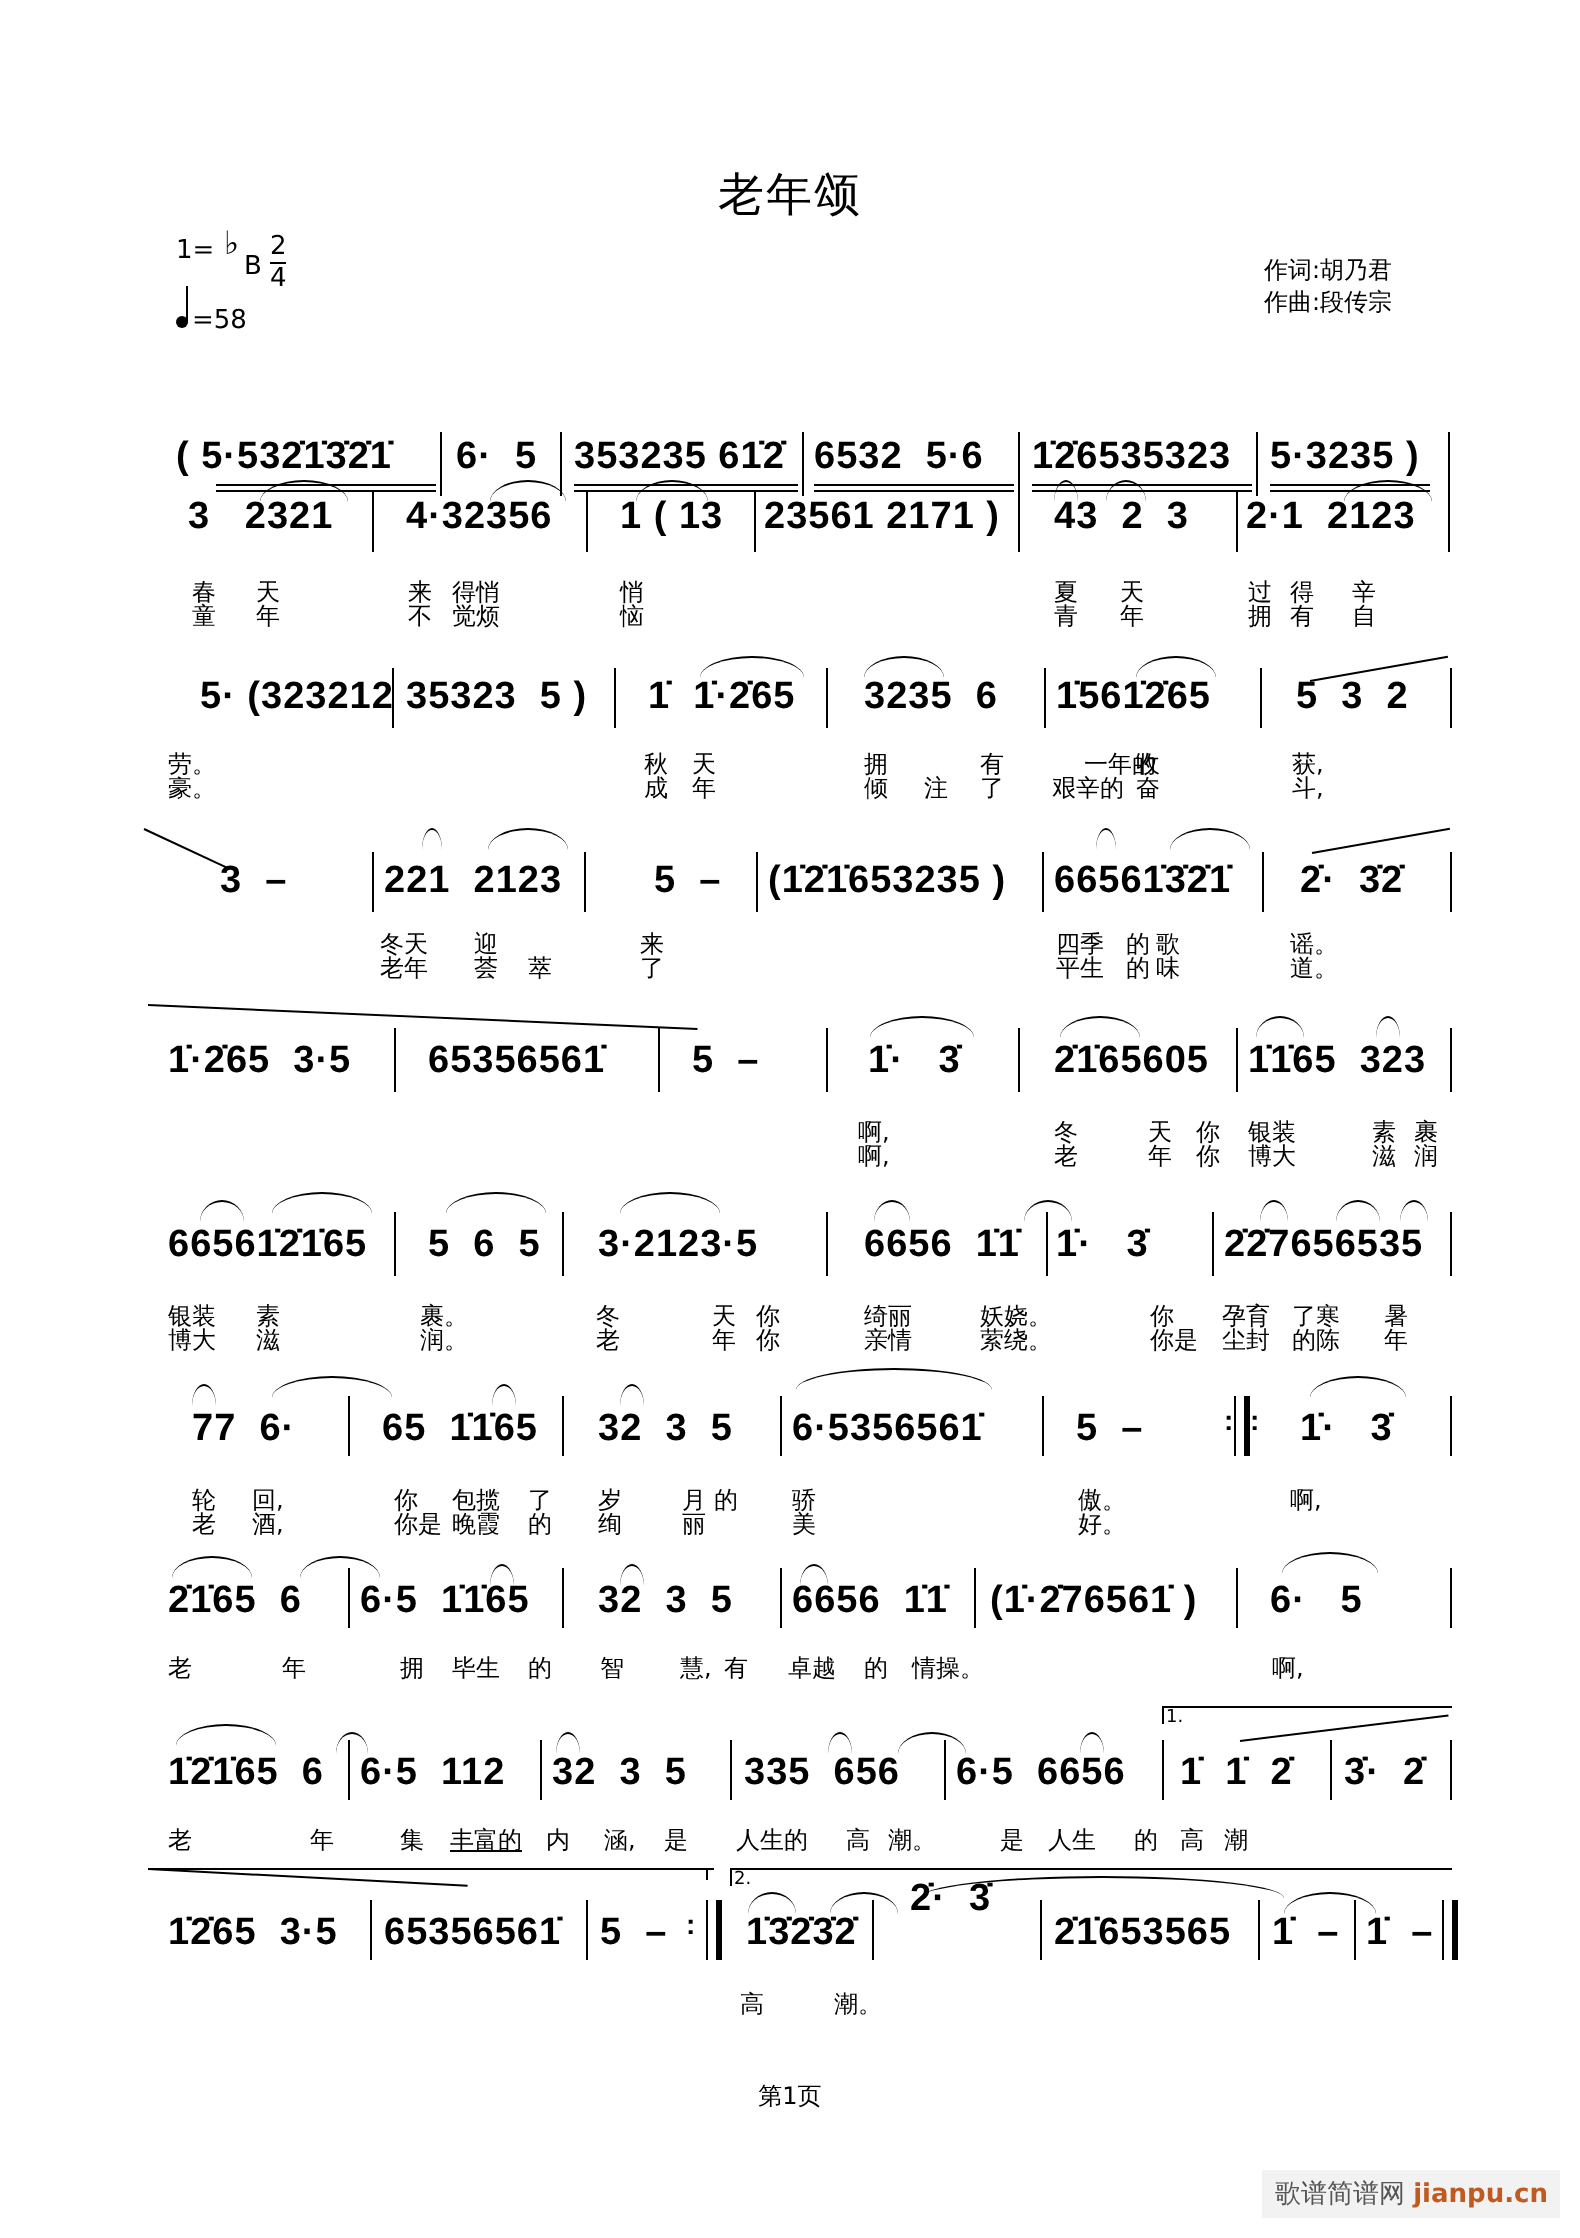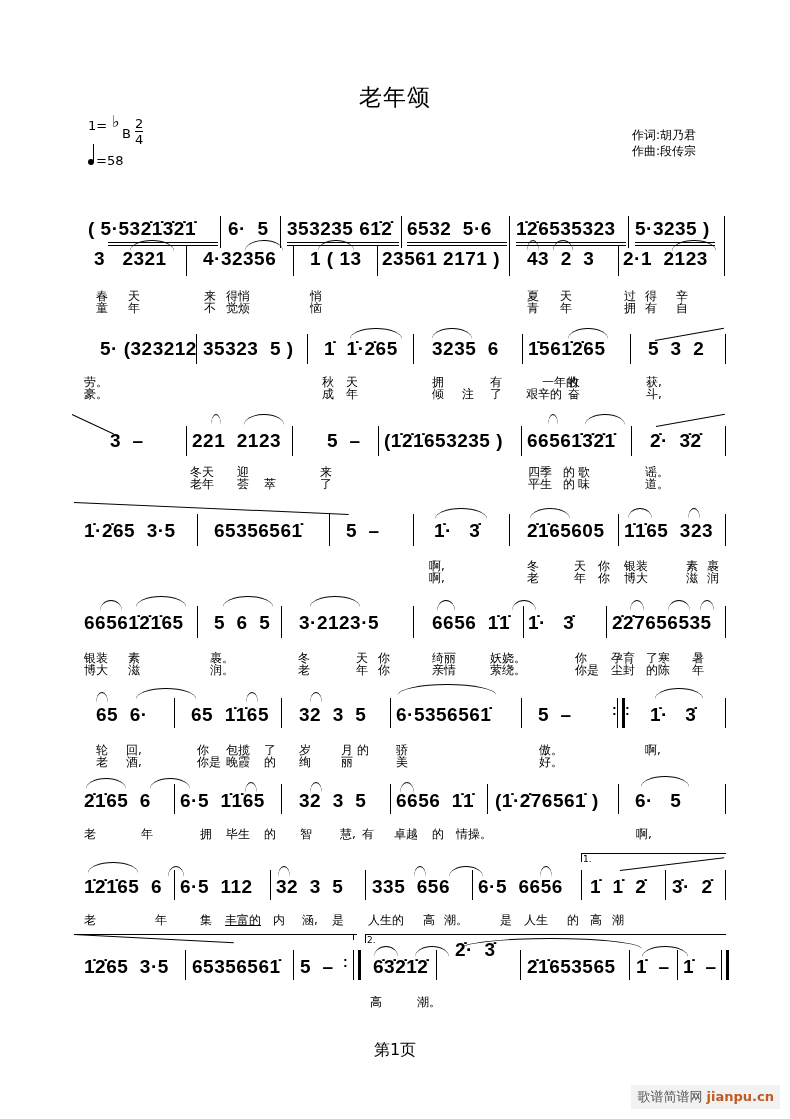--- a/index.html
+++ b/index.html
@@ -18,21 +18,21 @@
   .row { position:absolute; left:0; width:790px; }
   .notes { position:absolute; font-weight:bold; font-size:19px; font-family:"Liberation Sans", sans-serif; white-space:pre; letter-spacing:0.5px; }
   .bar { position:absolute; width:1px; background:#000; }
   .dbar { position:absolute; width:4px; border-left:1px solid #000; border-right:3px solid #000; }
   .ul1 { position:absolute; height:1px; background:#000; }
   .lyr { position:absolute; font-size:12px; line-height:13px; white-space:pre; }
   .slur { position:absolute; border-top:1px solid #000; border-radius:50%/100% 100% 0 0; height:10px; }
   .longline { position:absolute; height:1px; background:#000; transform-origin:left center; }
   .volta { position:absolute; border-top:1px solid #000; border-left:1px solid #000; height:8px; }
   .vnum { position:absolute; font-size:9px; }
-  .footer { position:absolute; top:1040px; left:0; width:790px; text-align:center; font-size:16px; }
+  .footer { position:absolute; top:1040px; left:0; width:790px; text-align:center; font-size:12px; }
   .wm { position:absolute; right:10px; bottom:10px; font-size:13px; color:#555; background:#f2f2f2; padding:3px 6px; }
   .wm .en { color:#c05a20; font-weight:bold; }
 </style>
 </head>
 <body>
 
 <div class="title">老年颂</div>
 
 <div class="key">
   <span>1=</span>
@@ -271,21 +271,21 @@
   <span class="lyr" style="left:692px;top:74px;">年</span>
 </div>
 
 <div class="row" style="top:680px;height:95px;">
   <div class="slur" style="left:96px;top:12px;width:12px;"></div>
   <div class="slur" style="left:136px;top:8px;width:60px;"></div>
   <div class="slur" style="left:246px;top:12px;width:12px;"></div>
   <div class="slur" style="left:310px;top:12px;width:12px;"></div>
   <div class="slur" style="left:398px;top:4px;width:98px;"></div>
   <div class="slur" style="left:655px;top:8px;width:48px;"></div>
-  <span class="notes" style="left:96px;top:24px;">65  6·</span>
+  <span class="notes" style="left:96px;top:24px;">77  6·</span>
   <div class="bar" style="left:174px;top:18px;height:30px;"></div>
   <span class="notes" style="left:191px;top:24px;">65  1̇1̇65</span>
   <div class="bar" style="left:281px;top:18px;height:30px;"></div>
   <span class="notes" style="left:299px;top:24px;">32  3  5</span>
   <div class="bar" style="left:390px;top:18px;height:30px;"></div>
   <span class="notes" style="left:396px;top:24px;">6·5356561̇</span>
   <div class="bar" style="left:521px;top:18px;height:30px;"></div>
   <span class="notes" style="left:538px;top:24px;">5  –</span>
   <div class="dbar" style="left:617px;top:18px;height:30px;"></div>
   <span class="notes" style="left:612px;top:22px;font-size:14px;">:</span>
@@ -398,21 +398,21 @@
   <div class="slur" style="left:415px;top:16px;width:34px;"></div>
   <div class="slur" style="left:460px;top:8px;width:182px;"></div>
   <div class="slur" style="left:642px;top:16px;width:46px;"></div>
   <span class="notes" style="left:84px;top:26px;">1̇2̇65  3·5</span>
   <div class="bar" style="left:185px;top:20px;height:30px;"></div>
   <span class="notes" style="left:192px;top:26px;">65356561̇</span>
   <div class="bar" style="left:293px;top:20px;height:30px;"></div>
   <span class="notes" style="left:300px;top:26px;">5  –</span>
   <span class="notes" style="left:343px;top:24px;font-size:14px;">:</span>
   <div class="dbar" style="left:353px;top:20px;height:30px;"></div>
-  <span class="notes" style="left:373px;top:26px;">6̇3̇2̇1̇2̇</span>
+  <span class="notes" style="left:373px;top:26px;">1̇3̇2̇3̇2̇</span>
   <div class="bar" style="left:436px;top:20px;height:30px;"></div>
   <span class="notes" style="left:455px;top:9px;">2̇·  3̇</span>
   <div class="bar" style="left:520px;top:20px;height:30px;"></div>
   <span class="notes" style="left:527px;top:26px;">2̇1̇653565</span>
   <div class="bar" style="left:629px;top:20px;height:30px;"></div>
   <span class="notes" style="left:636px;top:26px;">1̇  –</span>
   <div class="bar" style="left:677px;top:20px;height:30px;"></div>
   <span class="notes" style="left:683px;top:26px;">1̇  –</span>
   <div class="dbar" style="left:721px;top:20px;height:30px;"></div>
   <span class="lyr" style="left:370px;top:66px;">高</span>

